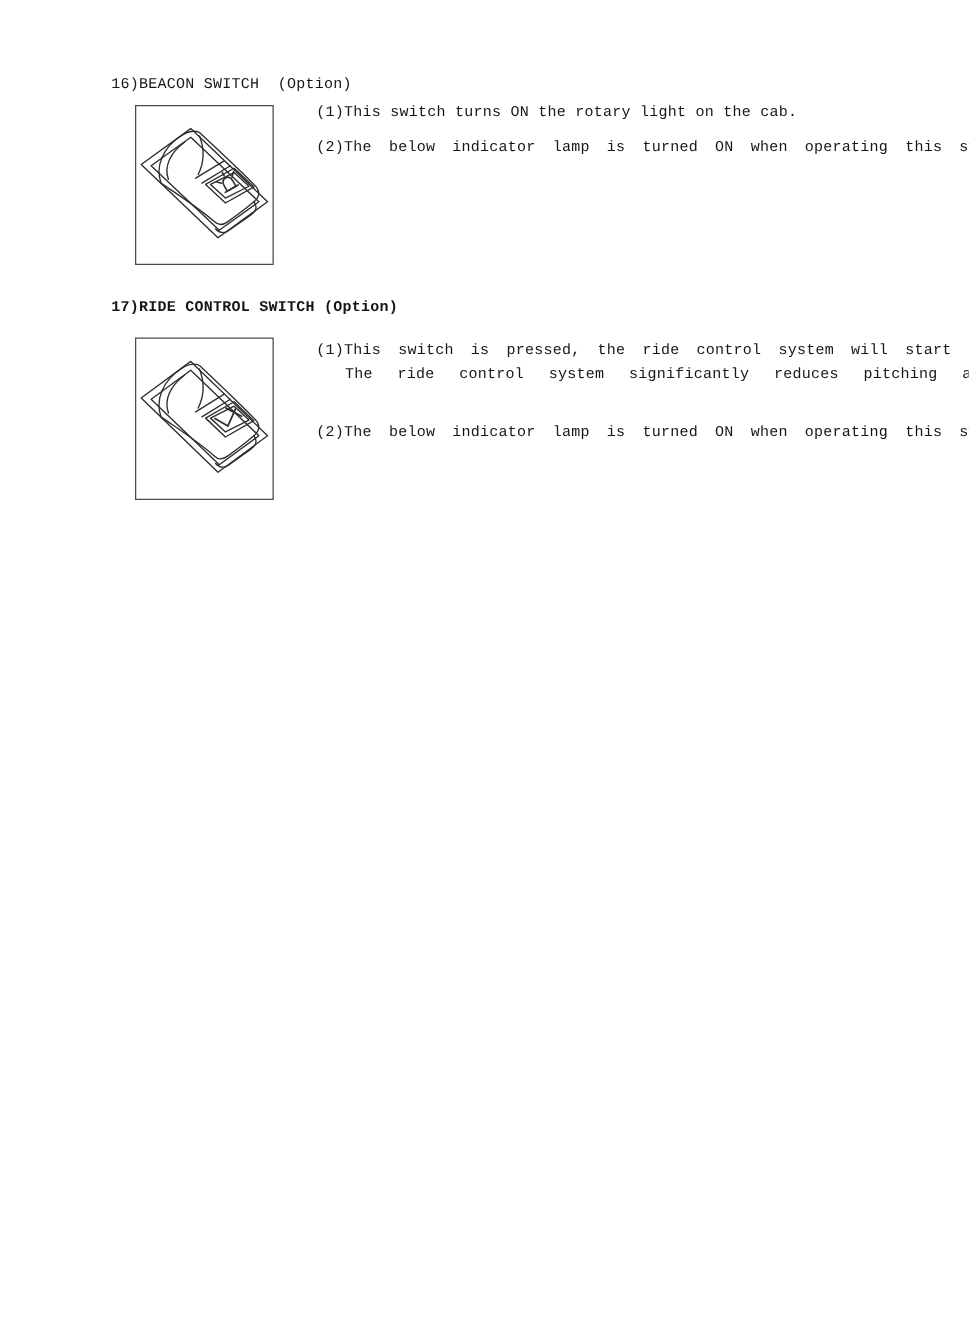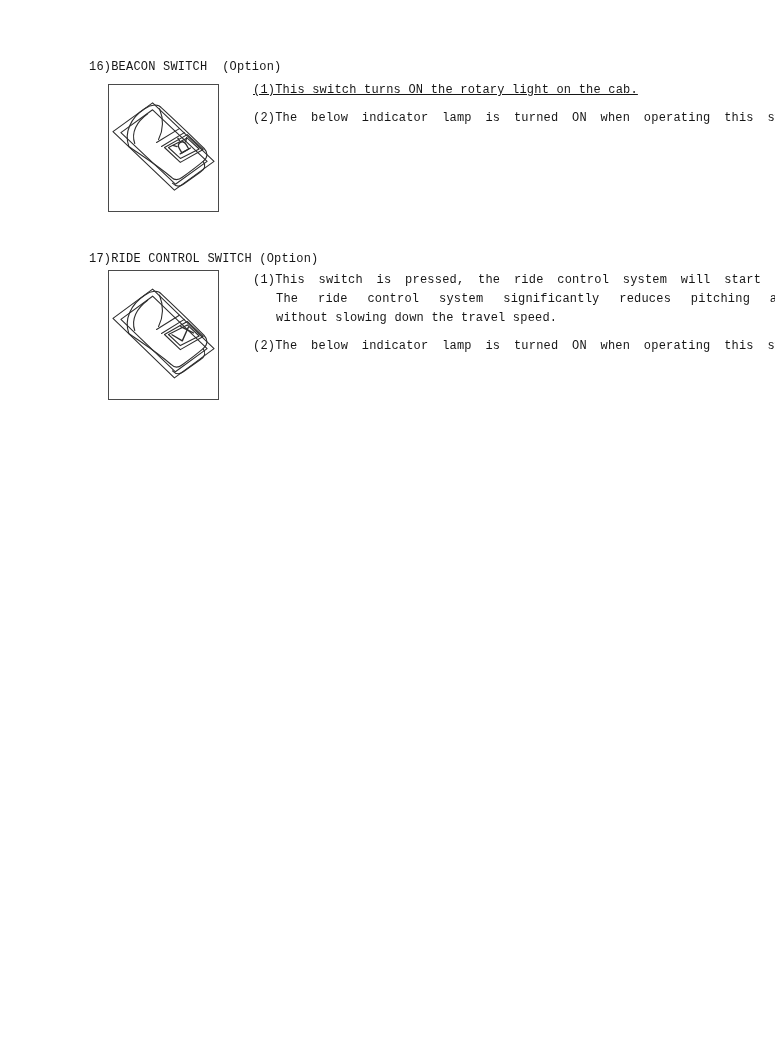--- a/index.html
+++ b/index.html
@@ -27,24 +27,24 @@
     background:#fff;
     box-sizing:border-box;
   }
   .figure svg{display:block;width:100%;height:100%;}
   .footer{
     position:absolute;
     letter-spacing:2.5px;
   }
   
   #t16   {left:89px;  top:60px;}
-  #p16-1 {left:253px; top:83px;text-decoration:underline;}
+  #p16-1 {left:253px; top:83px;}
   #p16-2 {left:253px; top:111px;}
   #fig16 {left:108px; top:84px;  width:111px; height:128px;}
-  #t17   {left:89px;  top:252px;}
+  #t17   {left:89px;  top:239px;font-weight:bold;}
   #p17-1a{left:253px; top:273px;}
   #p17-1b{left:276px; top:292px;}
   #p17-1c{left:276px; top:311px;}
   #p17-2 {left:253px; top:339px;}
   #fig17 {left:108px; top:270px; width:111px; height:130px;}
   #pageno{left:358px; top:996px;}
 </style>
 </head>
 <body>
 
@@ -97,18 +97,17 @@
         <g transform="translate(74,63) rotate(-18)" stroke-width="1.4">
           <path d="M -10 -3 L -2 6 L 8 -5"></path>
           <path d="M 1 -8 L 11 2"></path>
         </g>
       </g>
     </svg>
   </div>
 
   <div id="p17-1a" class="txt jst">(1)This switch is pressed, the ride control system will start to</div>
   <div id="p17-1b" class="txt jst-wide">The ride control system significantly reduces pitching an</div>
-  <div id="p17-1c" class="txt">without slowing down the travel speed.</div>
   <div id="p17-2" class="txt jst">(2)The below indicator lamp is turned ON when operating this swi</div>
 
   <div id="pageno" class="txt footer">1-32</div>
 
 </div>
 
 </body></html>

